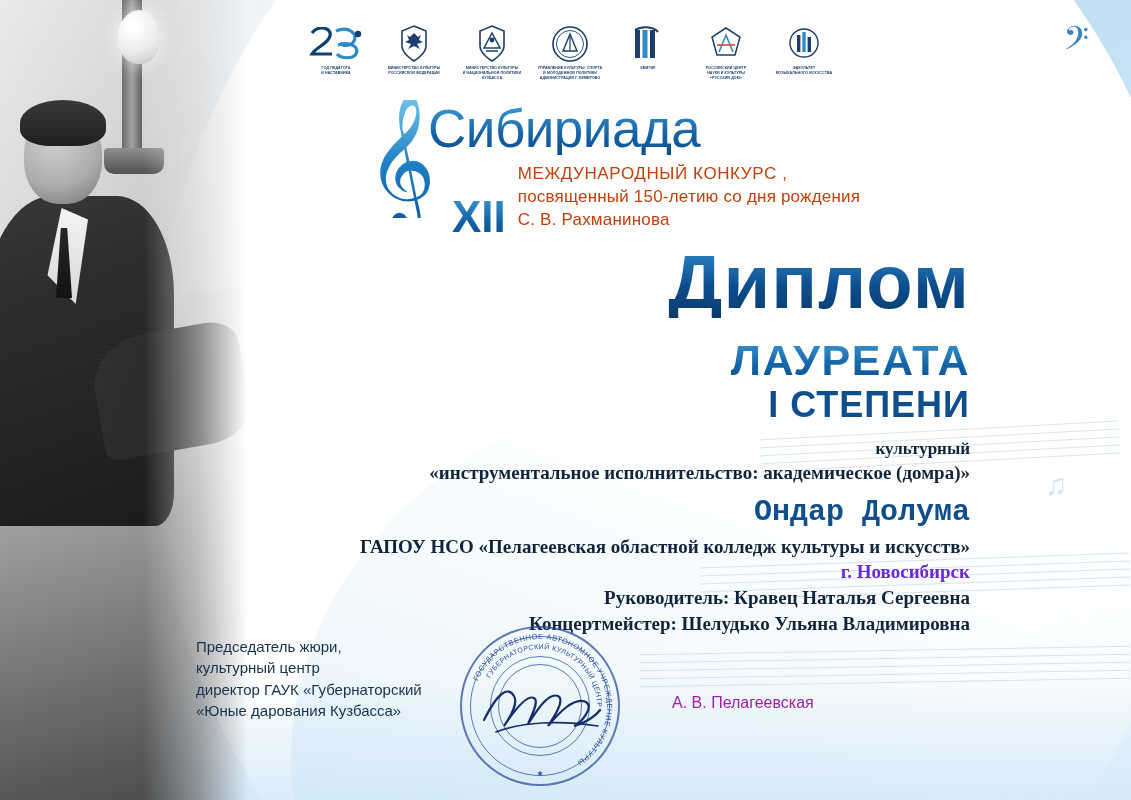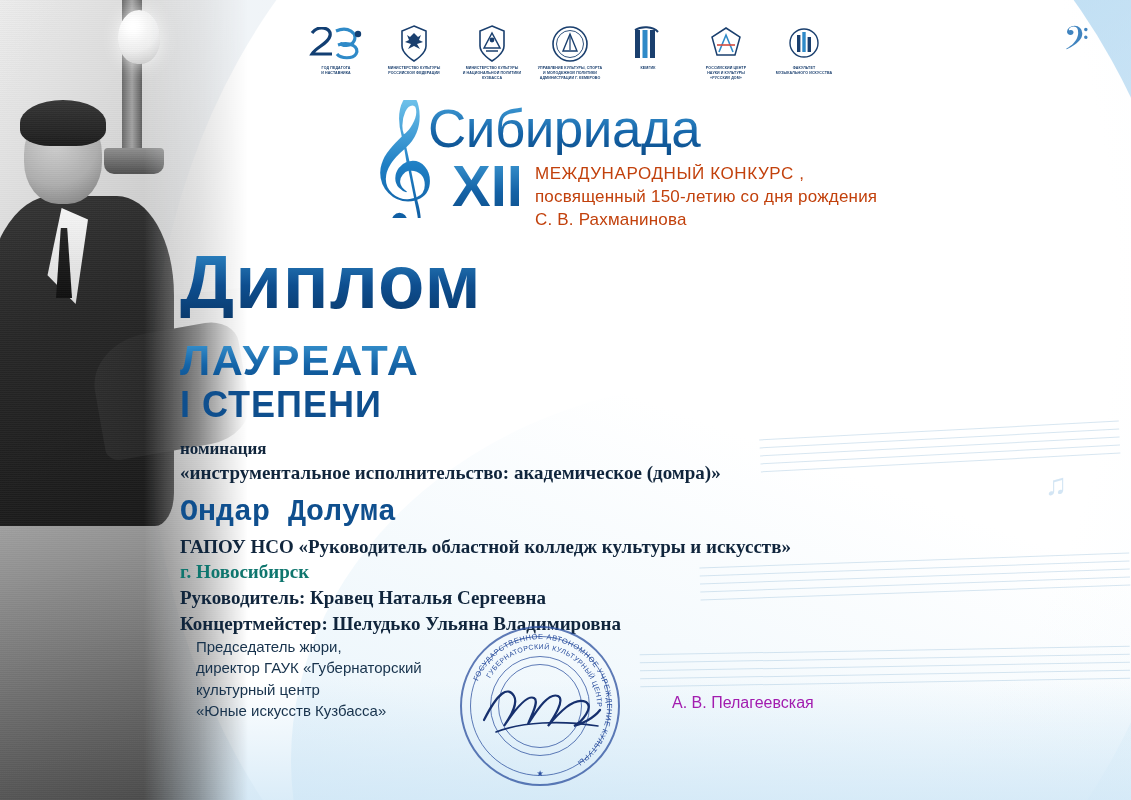--- a/index.html
+++ b/index.html
@@ -235,44 +235,45 @@
   }
   .brand-row2 {
     margin-left: 92px;
     display: flex;
     align-items: flex-start;
     gap: 12px;
     margin-top: 2px;
   }
   .roman {
     font-weight: bold;
-    font-size: 58px;
+    font-size: 44px;
     line-height: 1;
     color: #1462a6;
     background: linear-gradient(180deg, #3e9ad4 0%, #1462a6 60%, #0d4f8c 100%);
     -webkit-background-clip: text;
     background-clip: text;
     color: transparent;
+    margin-top: 38px;
   }
   .sub {
     padding-top: 6px;
     font-size: 17px;
     line-height: 1.35;
     color: #c2410c;
     letter-spacing: 0.2px;
   }
   .sub .l1 { letter-spacing: 0.6px; }
 
   
   .main {
     position: absolute;
     left: 180px;
     top: 246px;
     width: 790px;
-    text-align: left;
+    text-align: right;
   }
   .diplom {
     font-family: "Liberation Sans", sans-serif;
     font-weight: bold;
     font-size: 76px;
     line-height: 0.95;
     letter-spacing: 1px;
     color: #0e4e8f;
     background: linear-gradient(180deg, #2f8ac8 0%, #0e4e8f 55%, #0a3b6e 100%);
     -webkit-background-clip: text;
@@ -324,21 +325,21 @@
     font-family: "Liberation Serif", serif;
     font-weight: bold;
     font-size: 19px;
     color: #10253c;
     margin-top: 7px;
   }
   .city {
     font-family: "Liberation Serif", serif;
     font-weight: bold;
     font-size: 19px;
-    color: #0f766e;
+    color: #6d28d9;
     margin-top: 3px;
   }
   .teacher, .accomp {
     font-family: "Liberation Serif", serif;
     font-weight: bold;
     font-size: 19px;
     color: #10253c;
     margin-top: 4px;
   }
 
@@ -557,34 +558,34 @@
         <div>посвященный 150-летию со дня рождения</div>
         <div>С. В. Рахманинова</div>
       </div>
     </div>
   </div>
 
   <div class="main">
     <div class="diplom">Диплом</div>
     <div class="laureat">ЛАУРЕАТА</div>
     <div class="degree">I СТЕПЕНИ</div>
-    <div class="nom-label">номинация</div>
+    <div class="nom-label">культурный</div>
     <div class="nom-value">«инструментальное исполнительство: академическое (домра)»</div>
     <div class="person">Ондар Долума</div>
-    <div class="org">ГАПОУ НСО «Руководитель областной колледж культуры и искусств»</div>
+    <div class="org">ГАПОУ НСО «Пелагеевская областной колледж культуры и искусств»</div>
     <div class="city">г. Новосибирск</div>
     <div class="teacher">Руководитель: Кравец Наталья Сергеевна</div>
     <div class="accomp">Концертмейстер: Шелудько Ульяна Владимировна</div>
   </div>
 
   <div class="sign-left">
     <div>Председатель жюри,</div>
+    <div>культурный центр</div>
     <div>директор ГАУК «Губернаторский</div>
-    <div>культурный центр</div>
-    <div>«Юные искусств Кузбасса»</div>
+    <div>«Юные дарования Кузбасса»</div>
   </div>
   <div class="sign-name">А. В. Пелагеевская</div>
 
   <div class="stamp">
     <div class="ring r1"></div>
     <div class="ring r2"></div>
     <div class="ring r3"></div>
     <div class="ring r4"></div>
     <svg viewBox="0 0 160 160">
       <defs>

